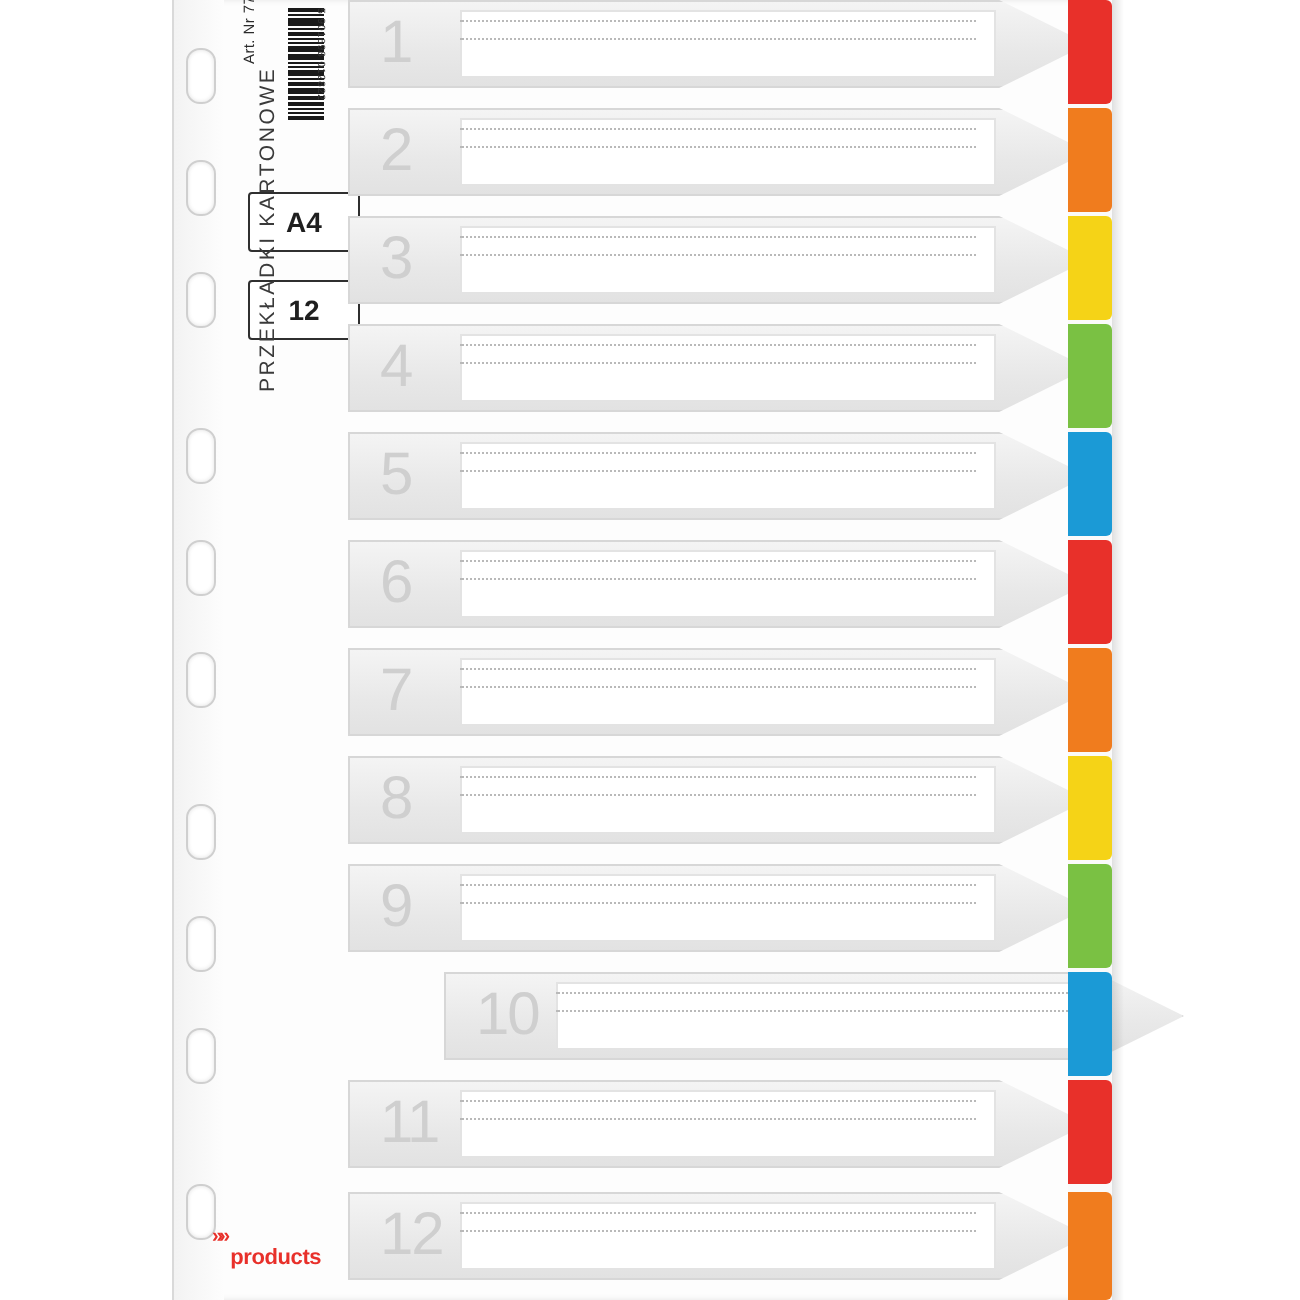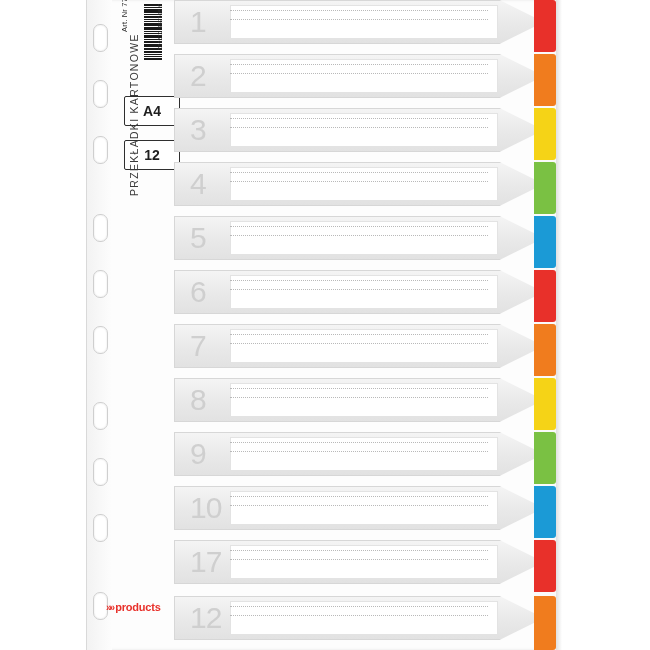--- a/index.html
+++ b/index.html
@@ -192,20 +192,21 @@
     font-size: 10px;
     letter-spacing: -2px;
     margin-right: 2px;
     font-weight: bold;
   }
   .logo-products {
     font-size: 11px;
     color: #e8302a;
     font-weight: bold;
     letter-spacing: -0.2px;
+    margin-top: 22px;
   }
 
   
   .dividers {
     position: absolute;
     left: 174px;
     top: 0px;
     width: 382px;
     height: 650px;
   }
@@ -444,37 +445,37 @@
       </div>
       <div class="divider" style="top: 432px;">
         <div class="div-body"></div>
         <div class="div-white"></div>
         <div class="div-lines">
           <div class="dline"></div>
           <div class="dline"></div>
         </div>
         <div class="div-num">9</div>
       </div>
-      <div class="divider" style="top: 486px;">
+      <div class="divider" style="top: 486px; margin-left: 48px;">
         <div class="div-body"></div>
         <div class="div-white"></div>
         <div class="div-lines">
           <div class="dline"></div>
           <div class="dline"></div>
         </div>
         <div class="div-num">10</div>
       </div>
       <div class="divider" style="top: 540px;">
         <div class="div-body"></div>
         <div class="div-white"></div>
         <div class="div-lines">
           <div class="dline"></div>
           <div class="dline"></div>
         </div>
-        <div class="div-num">17</div>
+        <div class="div-num">11</div>
       </div>
       <div class="divider" style="top: 596px;">
         <div class="div-body"></div>
         <div class="div-white"></div>
         <div class="div-lines">
           <div class="dline"></div>
           <div class="dline"></div>
         </div>
         <div class="div-num">12</div>
       </div>

